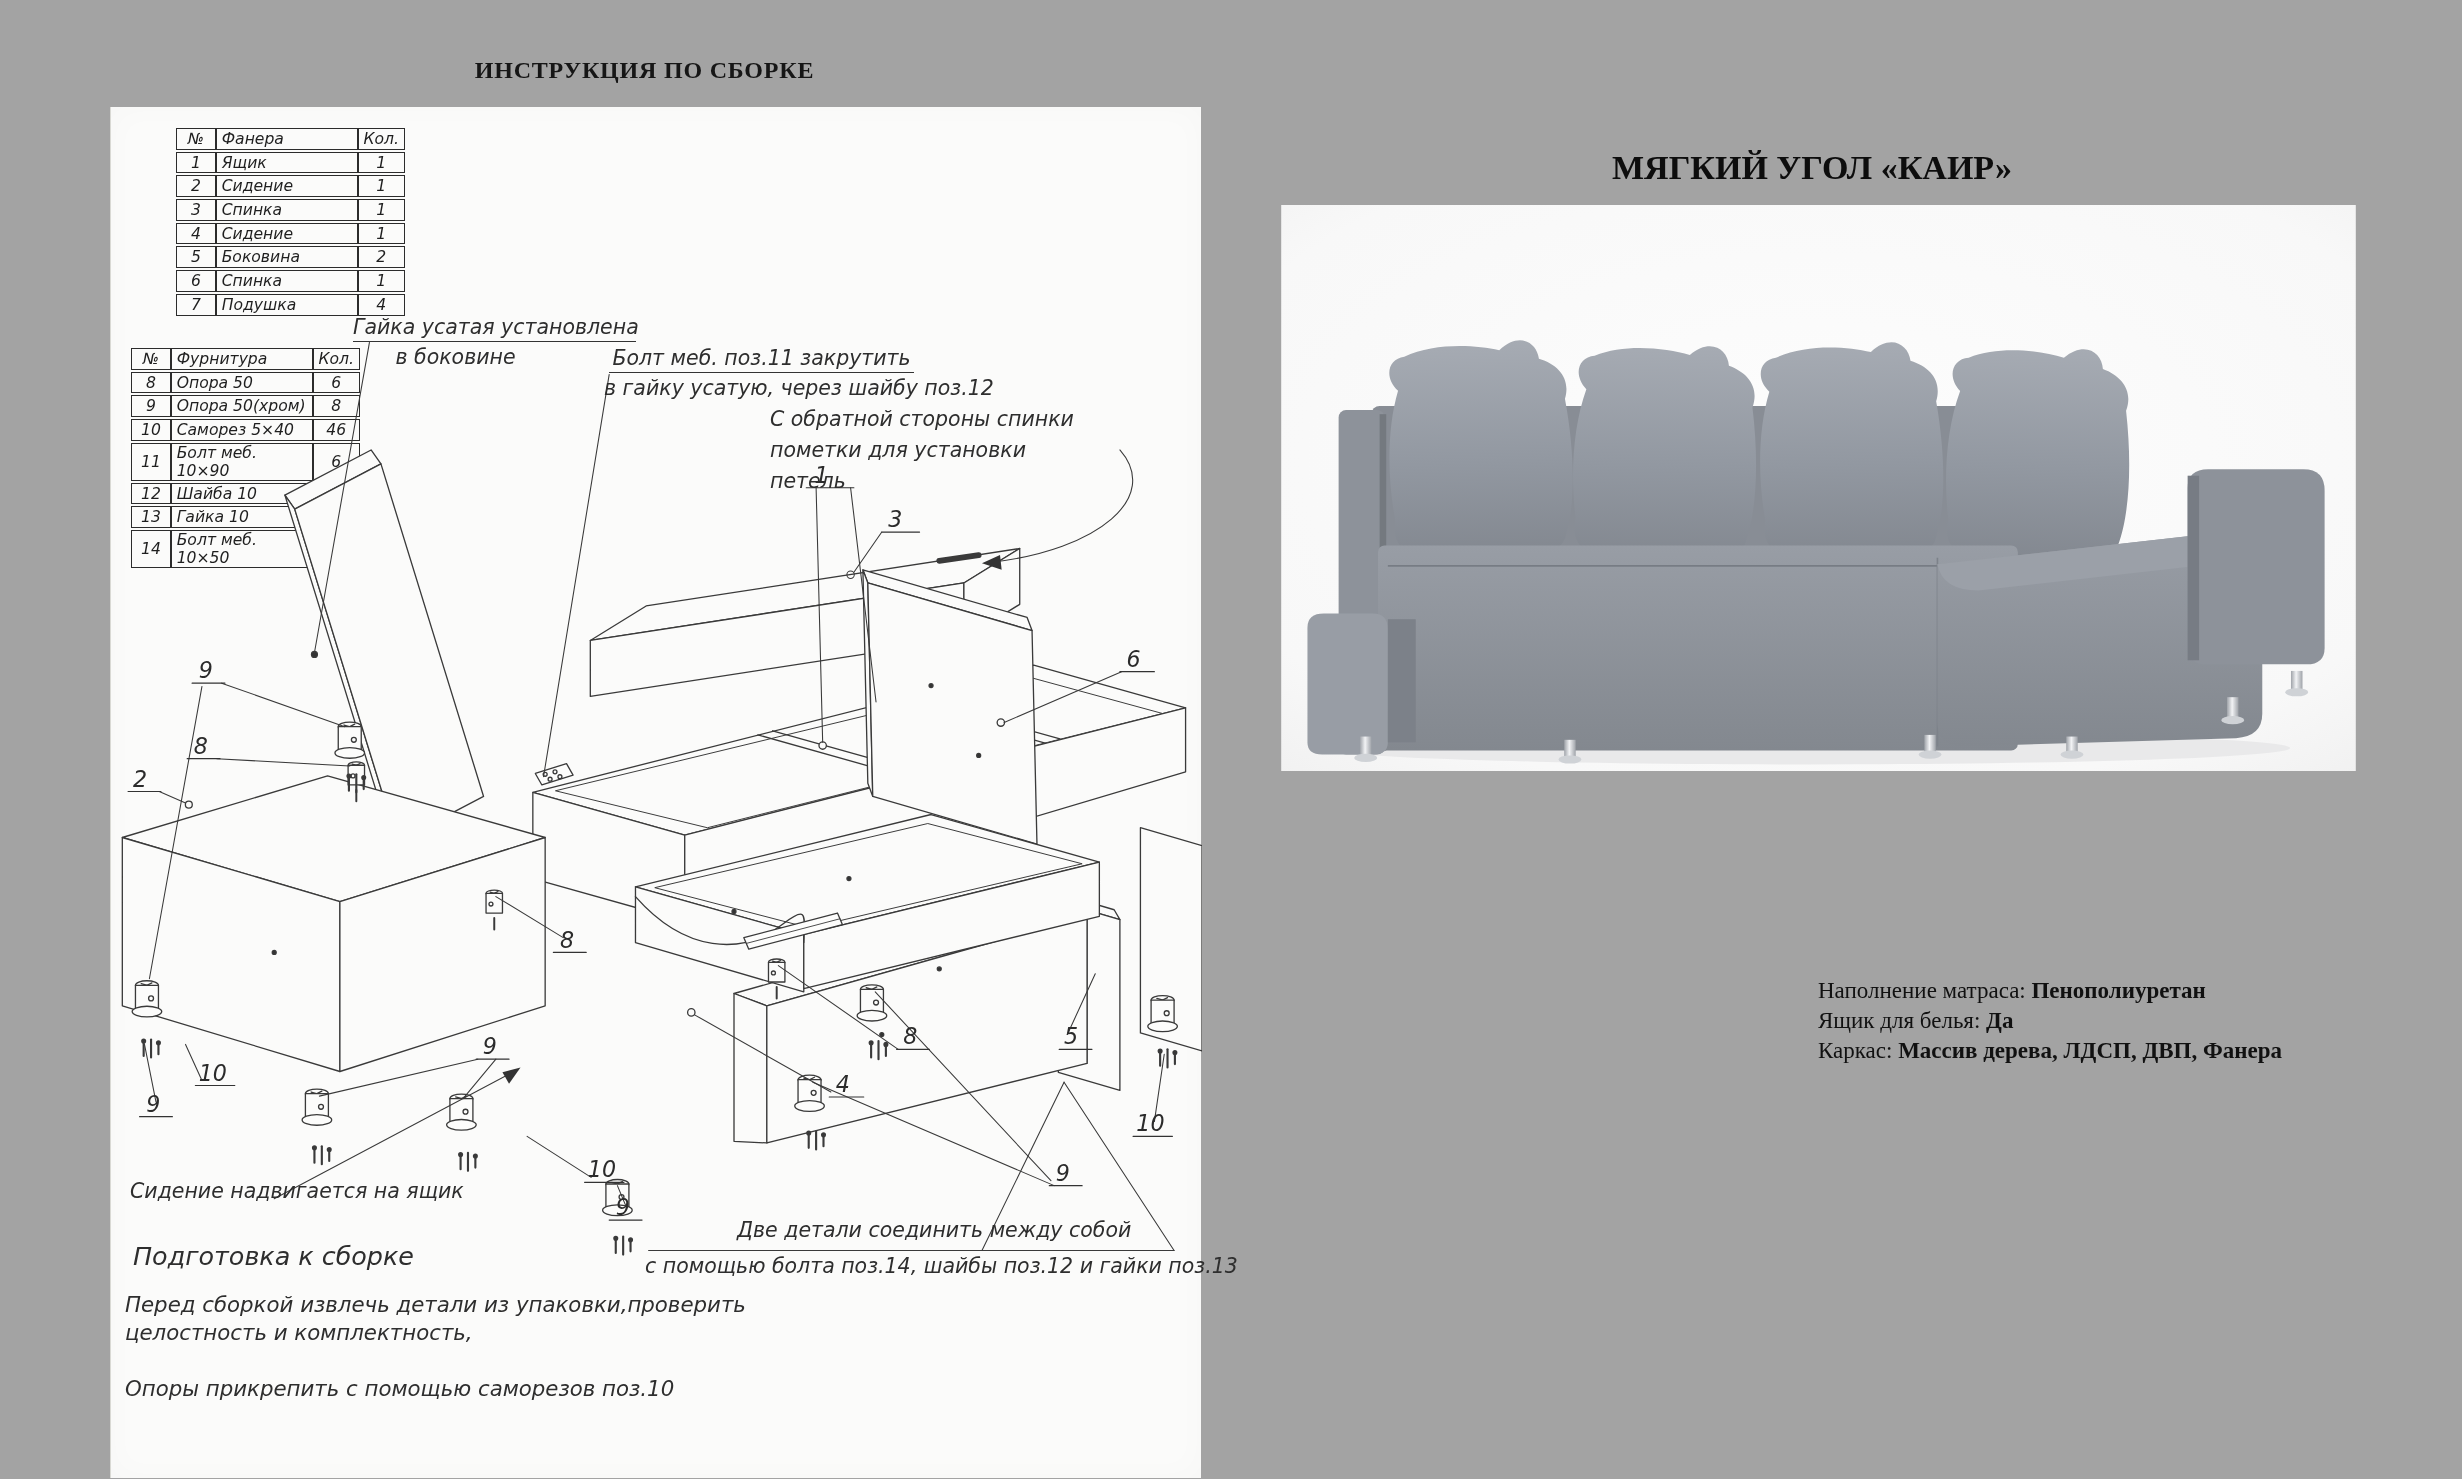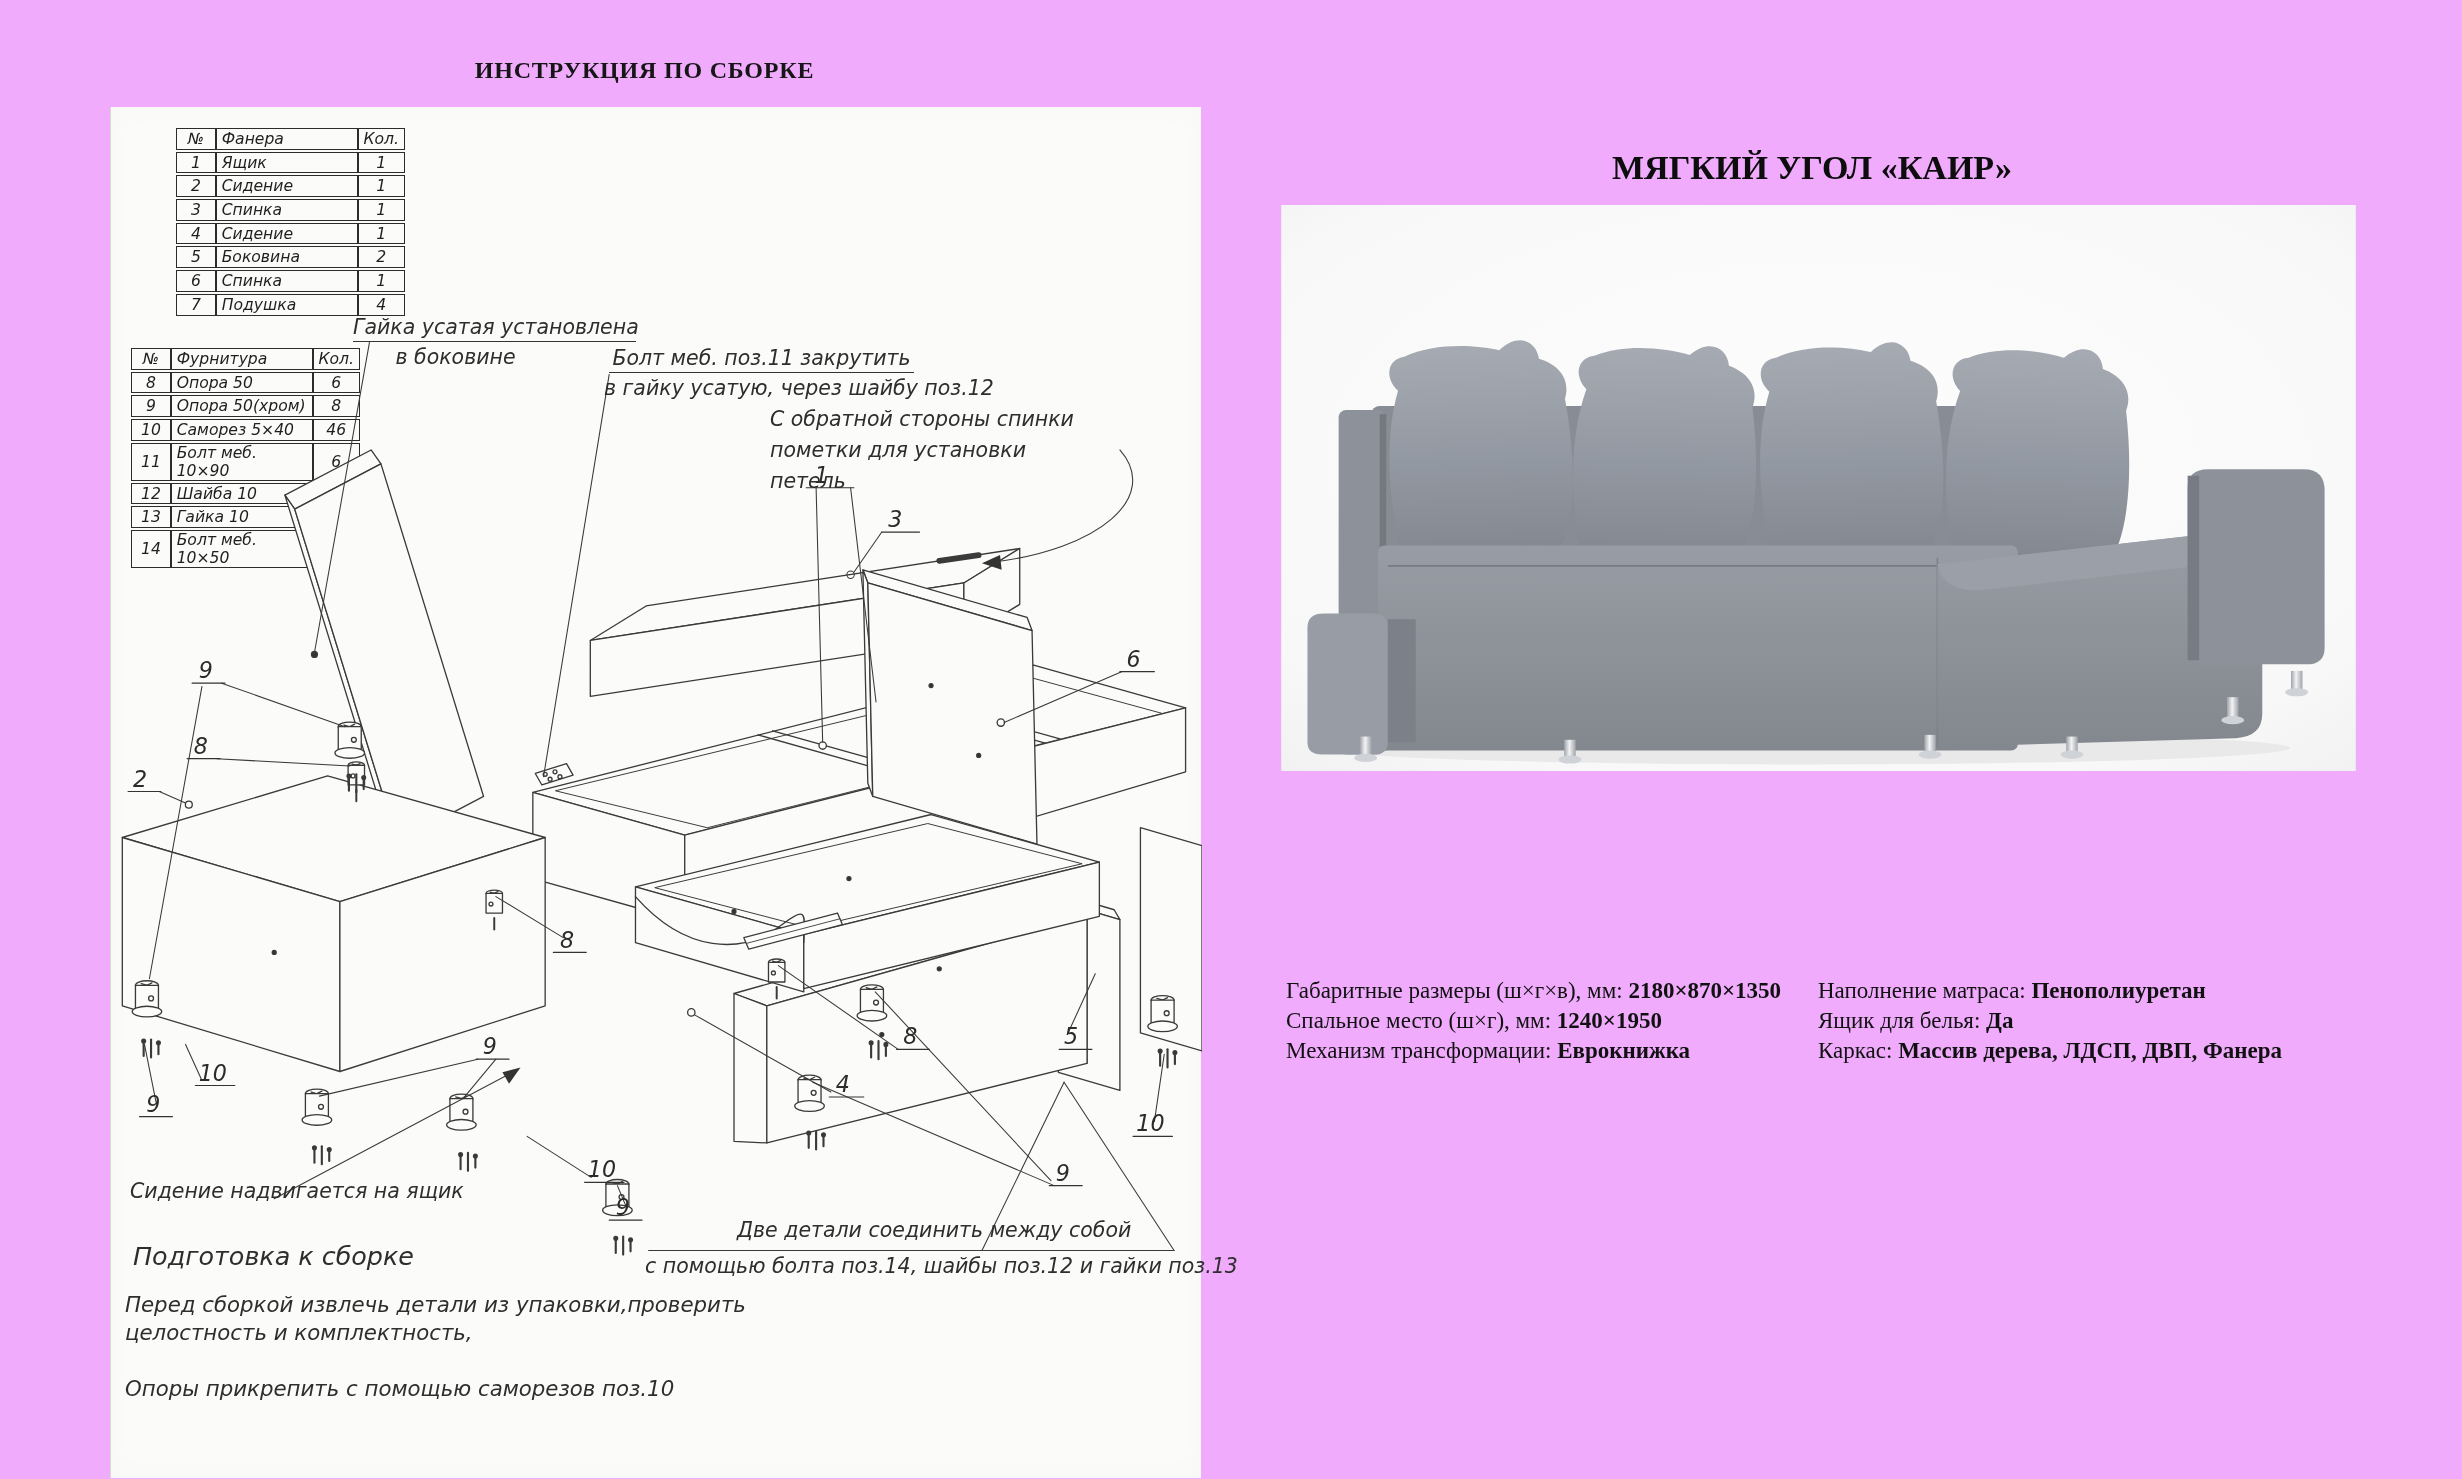--- a/index.html
+++ b/index.html
@@ -1,16 +1,16 @@
 <!DOCTYPE html>
 <html style="font-size:13px"><head>
 <meta charset="utf-8">
 <style>
   html,body{margin:0;padding:0;background:#ffffff;}
-  .page{position:relative;width:2462px;height:1480px;background:#f0abfc;overflow:hidden;
+  .page{position:relative;width:2462px;height:1480px;background:#a3a3a3;overflow:hidden;
         font-family:"Liberation Sans",sans-serif;}
   
   .sheet{position:absolute;left:110px;top:107px;width:1090px;height:1371px;
          background:#fbfbfa;border-left:1.2px solid #d9d9d4;box-shadow:inset 0 0 33px rgba(0,0,0,0.02);}
   .title-left{position:absolute;left:460px;top:57px;width:369px;text-align:center;
       font-family:"Liberation Serif",serif;font-weight:bold;font-size:24px;letter-spacing:0.8px;color:#161616;}
   
   table.draft{position:absolute;border-collapse:separate;border-spacing:0 2.5px;
       font-family:"DejaVu Sans",sans-serif;font-style:italic;font-size:15.6px;color:#1f1f1f;}
   table.draft td{border:1.6px solid #2c2c2c;padding:0 4.9px;height:19.7px;background:transparent;}
@@ -561,25 +561,20 @@
           <rect x="-7" y="0" width="14" height="26" fill="url(#chromeGrad)"></rect>
           <ellipse cx="0" cy="28" rx="14" ry="5" fill="#cfd2d6"></ellipse>
         </g>
       <g transform="translate(1238,568)">
           <rect x="-7" y="0" width="14" height="24" fill="url(#chromeGrad)"></rect>
           <ellipse cx="0" cy="26" rx="14" ry="5" fill="#cfd2d6"></ellipse>
         </g>
     </g>
   </svg>
 
-  <div class="specs" id="specs-left">
-    <div class="line"><span>Габаритные размеры (ш×г×в), мм: </span><b>2180×870×1350</b></div>
-    <div class="line"><span>Спальное место (ш×г), мм: </span><b>1240×1950</b></div>
-    <div class="line"><span>Механизм трансформации: </span><b>Еврокнижка</b></div>
-  </div>
   <div class="specs" id="specs-right">
     <div class="line"><span>Наполнение матраса: </span><b>Пенополиуретан</b></div>
     <div class="line"><span>Ящик для белья: </span><b>Да</b></div>
     <div class="line"><span>Каркас: </span><b>Массив дерева, ЛДСП, ДВП, Фанера</b></div>
   </div>
 
 </div>
 
 
 </body></html>

